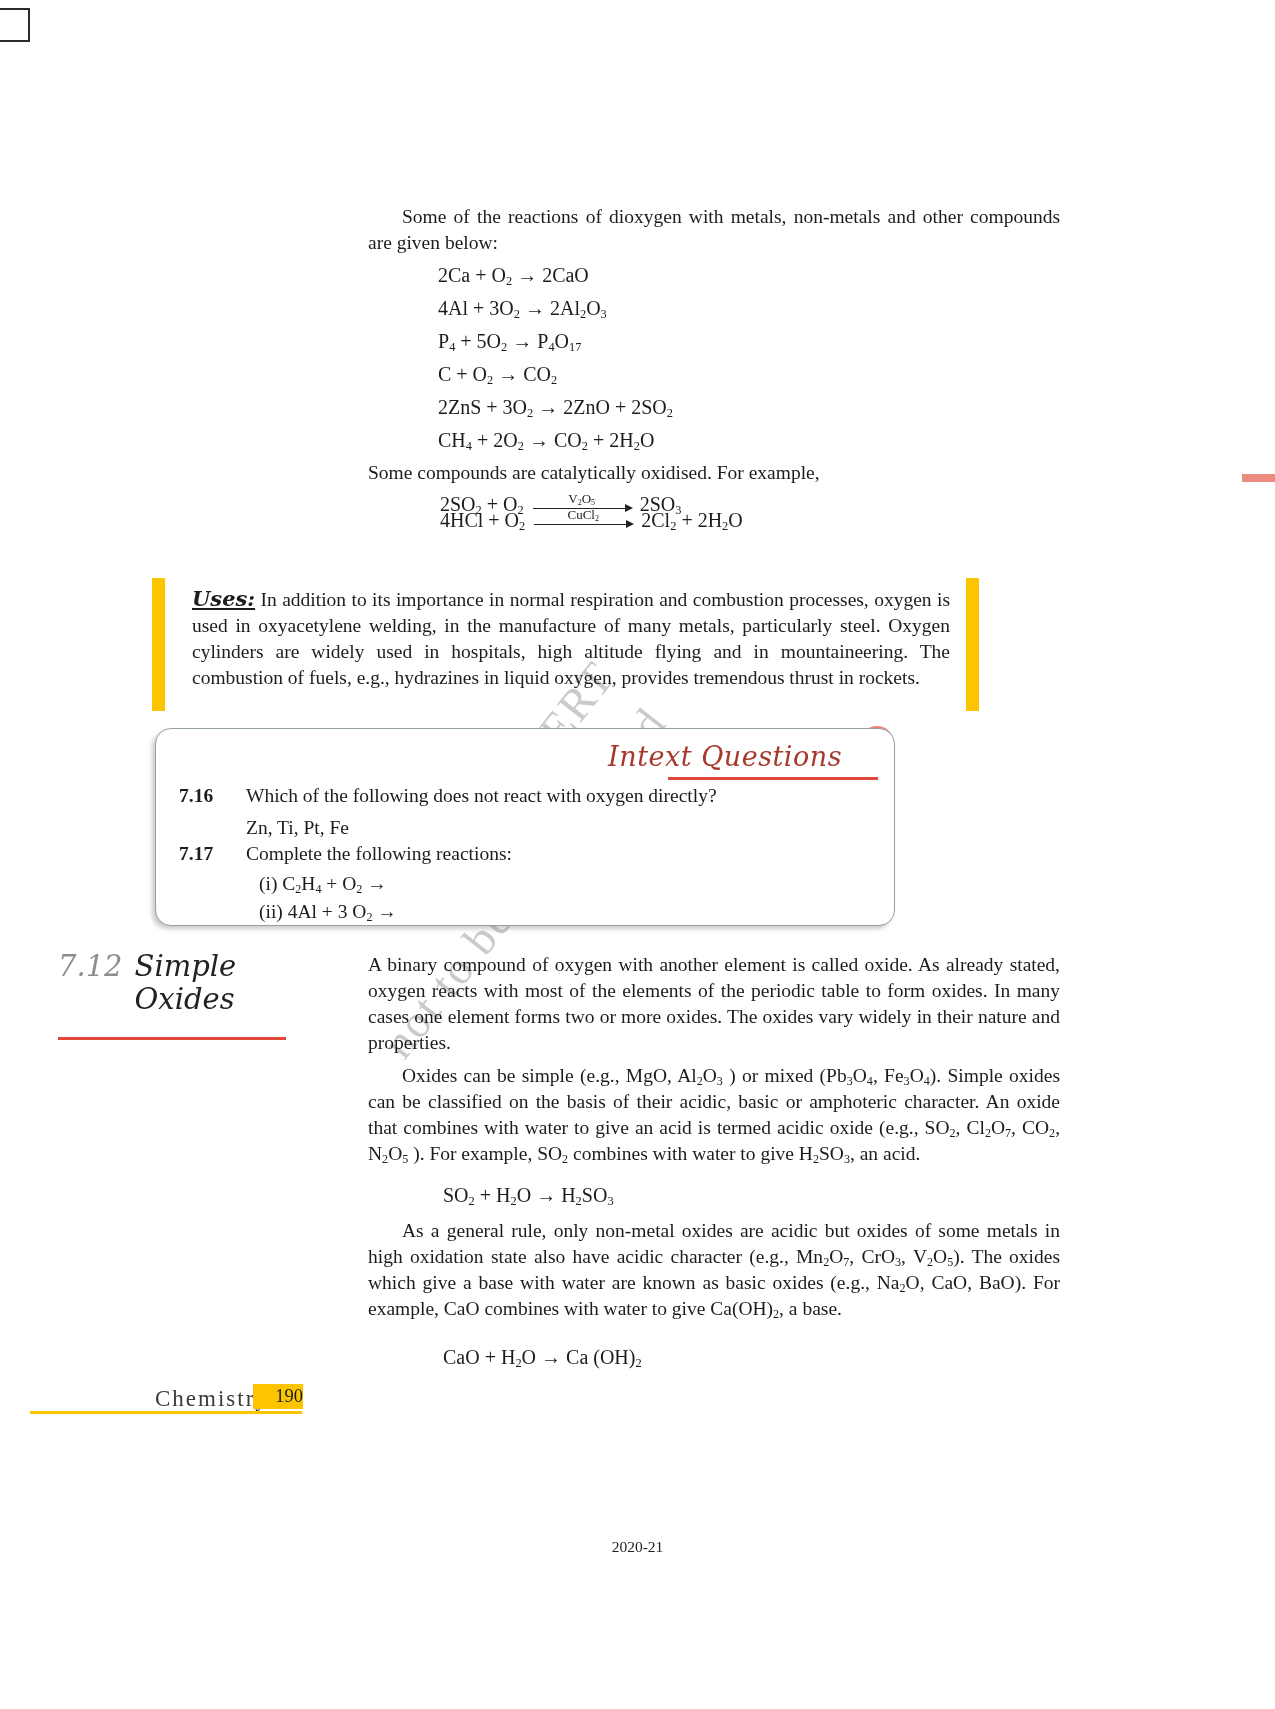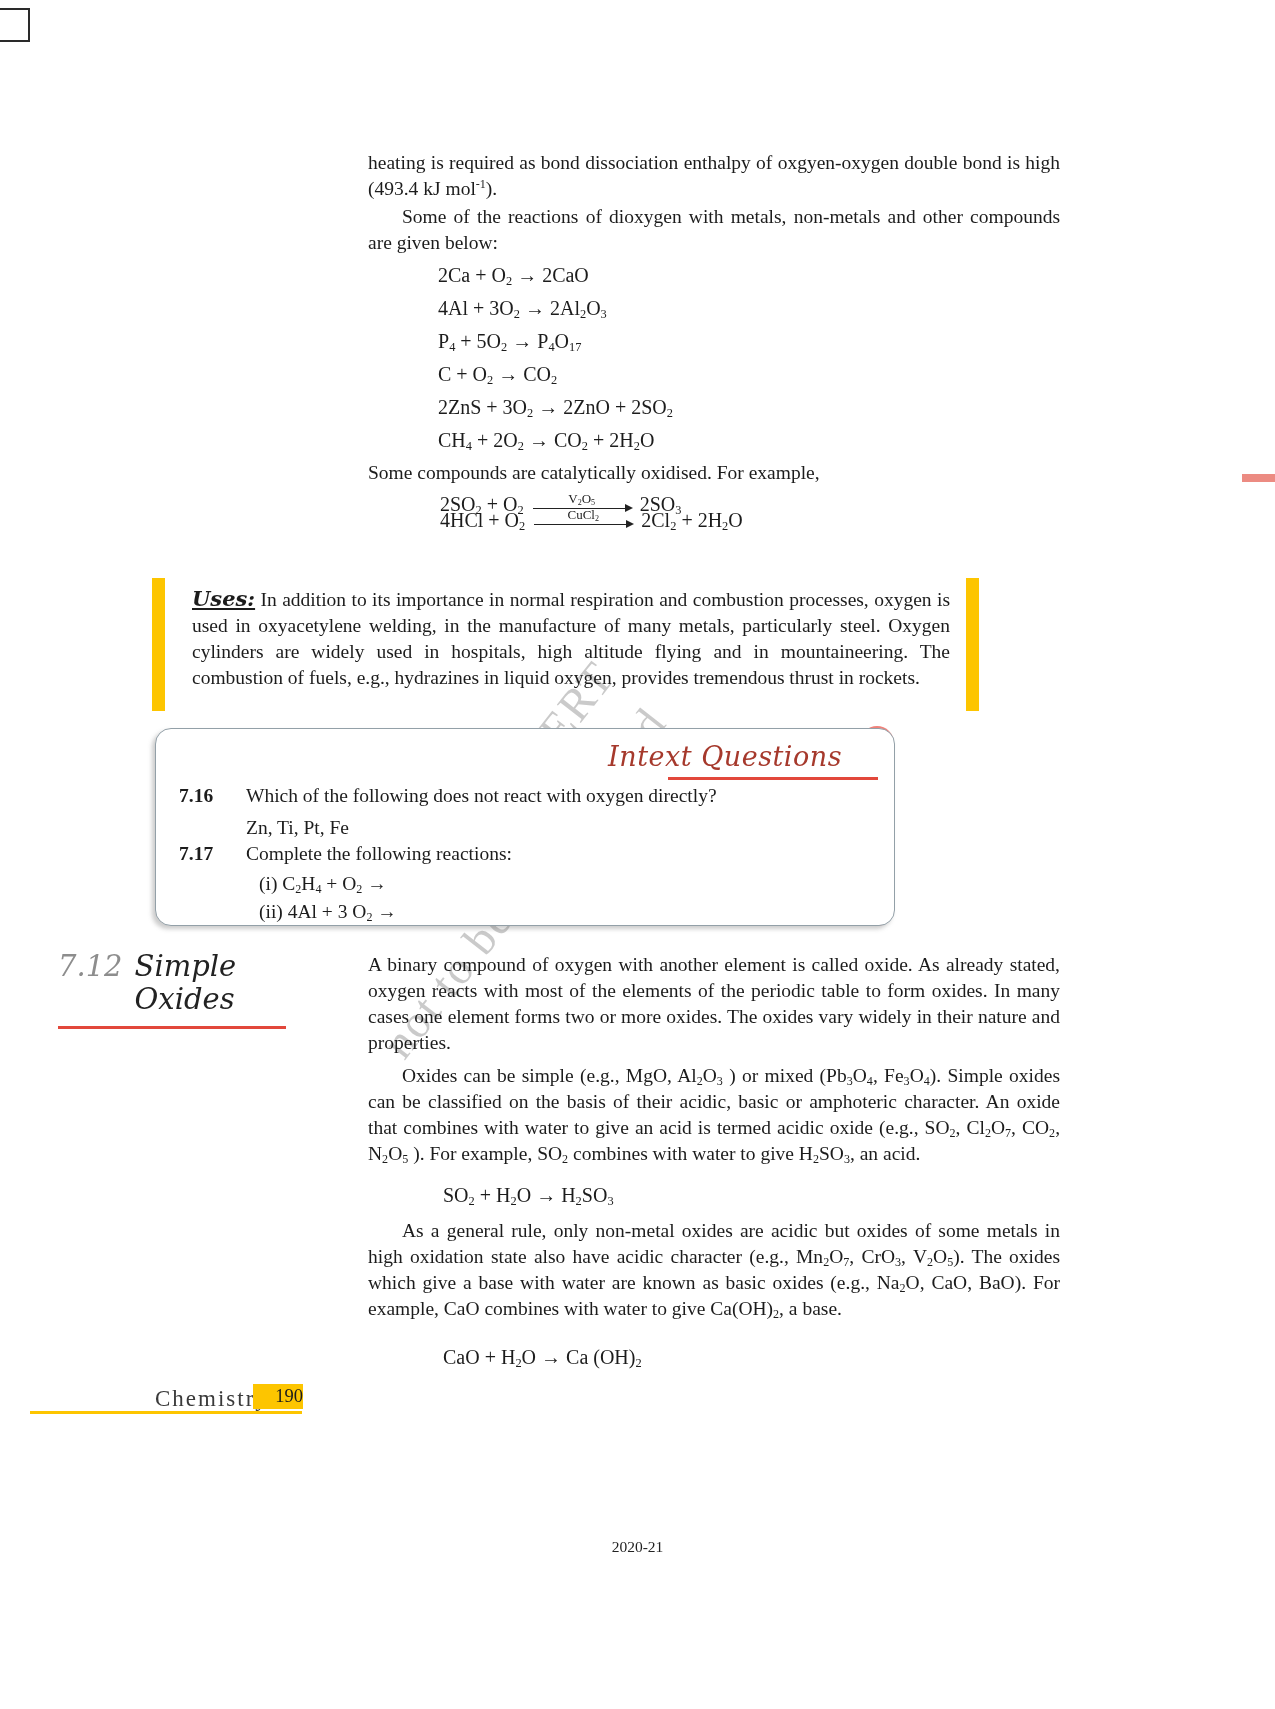--- a/index.html
+++ b/index.html
@@ -59,21 +59,21 @@
   .intext-underline { position:absolute; left:512px; top:48px; width:210px; height:2.5px; background:#E2473B; }
   .intext-box .q, .intext-box .qd { position:absolute; font-size:19.5px; line-height:26px; }
   .qnum { position:absolute; left:23px; font-weight:bold; }
   .qtext { position:absolute; left:90px; width:620px; }
   .q1 { top:54px; } .qd1 { top:86px; left:90px; } .q2 { top:112px; }
   .qi1 { top:142px; left:103px; } .qi2 { top:170px; left:103px; }
 
   .section-heading {
     position:absolute; left:58px; top:950px; width:228px;
     display:flex; gap:12px; align-items:flex-start;
-    border-bottom:3px solid #E2473B; padding-bottom:10px;
+    border-bottom:3px solid #E2473B; padding-bottom:21px;
     font-family:"DejaVu Serif",serif; font-style:italic;
   }
   .sec-num { color:#8D8D8D; font-size:29px; line-height:33px; }
   .sec-title { font-size:29px; line-height:33px; color:#222; }
   .sec-title span { display:block; }
 
   .footer-subject { position:absolute; left:155px; top:1386px; font-size:23px; letter-spacing:2px; color:#3a3a3a; }
   .footer-pagenum { position:absolute; left:253px; top:1384px; width:50px; height:25px; background:#FDC500; text-align:right; font-size:18.5px; line-height:25px; color:#1c1c1c; }
   .footer-rule { position:absolute; left:30px; top:1411px; width:272px; height:3px; background:#FDC500; }
   .year { position:absolute; left:0; right:0; top:1538px; text-align:center; font-size:15.5px; color:#222; }
@@ -90,21 +90,20 @@
 <body>
 
 <div class="page">
 
   <div class="corner-mark"></div>
   <div class="edge-tick"></div>
 
   <div class="watermark wm1">© NCERT</div>
   <div class="watermark wm2">not to be republished</div>
 
-  <p class="body-text col pos-para1">heating is required as bond dissociation enthalpy of oxgyen-oxygen double bond is high (493.4 kJ mol<sup>-1</sup>).</p>
   <p class="body-text col pos-para2 indent">Some of the reactions of dioxygen with metals, non-metals and other compounds are given below:</p>
 
   <div class="equations">
     <div class="eq">2Ca + O<sub>2</sub> → 2CaO</div>
     <div class="eq">4Al + 3O<sub>2</sub> → 2Al<sub>2</sub>O<sub>3</sub></div>
     <div class="eq">P<sub>4</sub> + 5O<sub>2</sub> → P<sub>4</sub>O<sub>17</sub></div>
     <div class="eq">C + O<sub>2</sub> → CO<sub>2</sub></div>
     <div class="eq">2ZnS + 3O<sub>2</sub> → 2ZnO + 2SO<sub>2</sub></div>
     <div class="eq">CH<sub>4</sub> + 2O<sub>2</sub> → CO<sub>2</sub> + 2H<sub>2</sub>O</div>
   </div>

